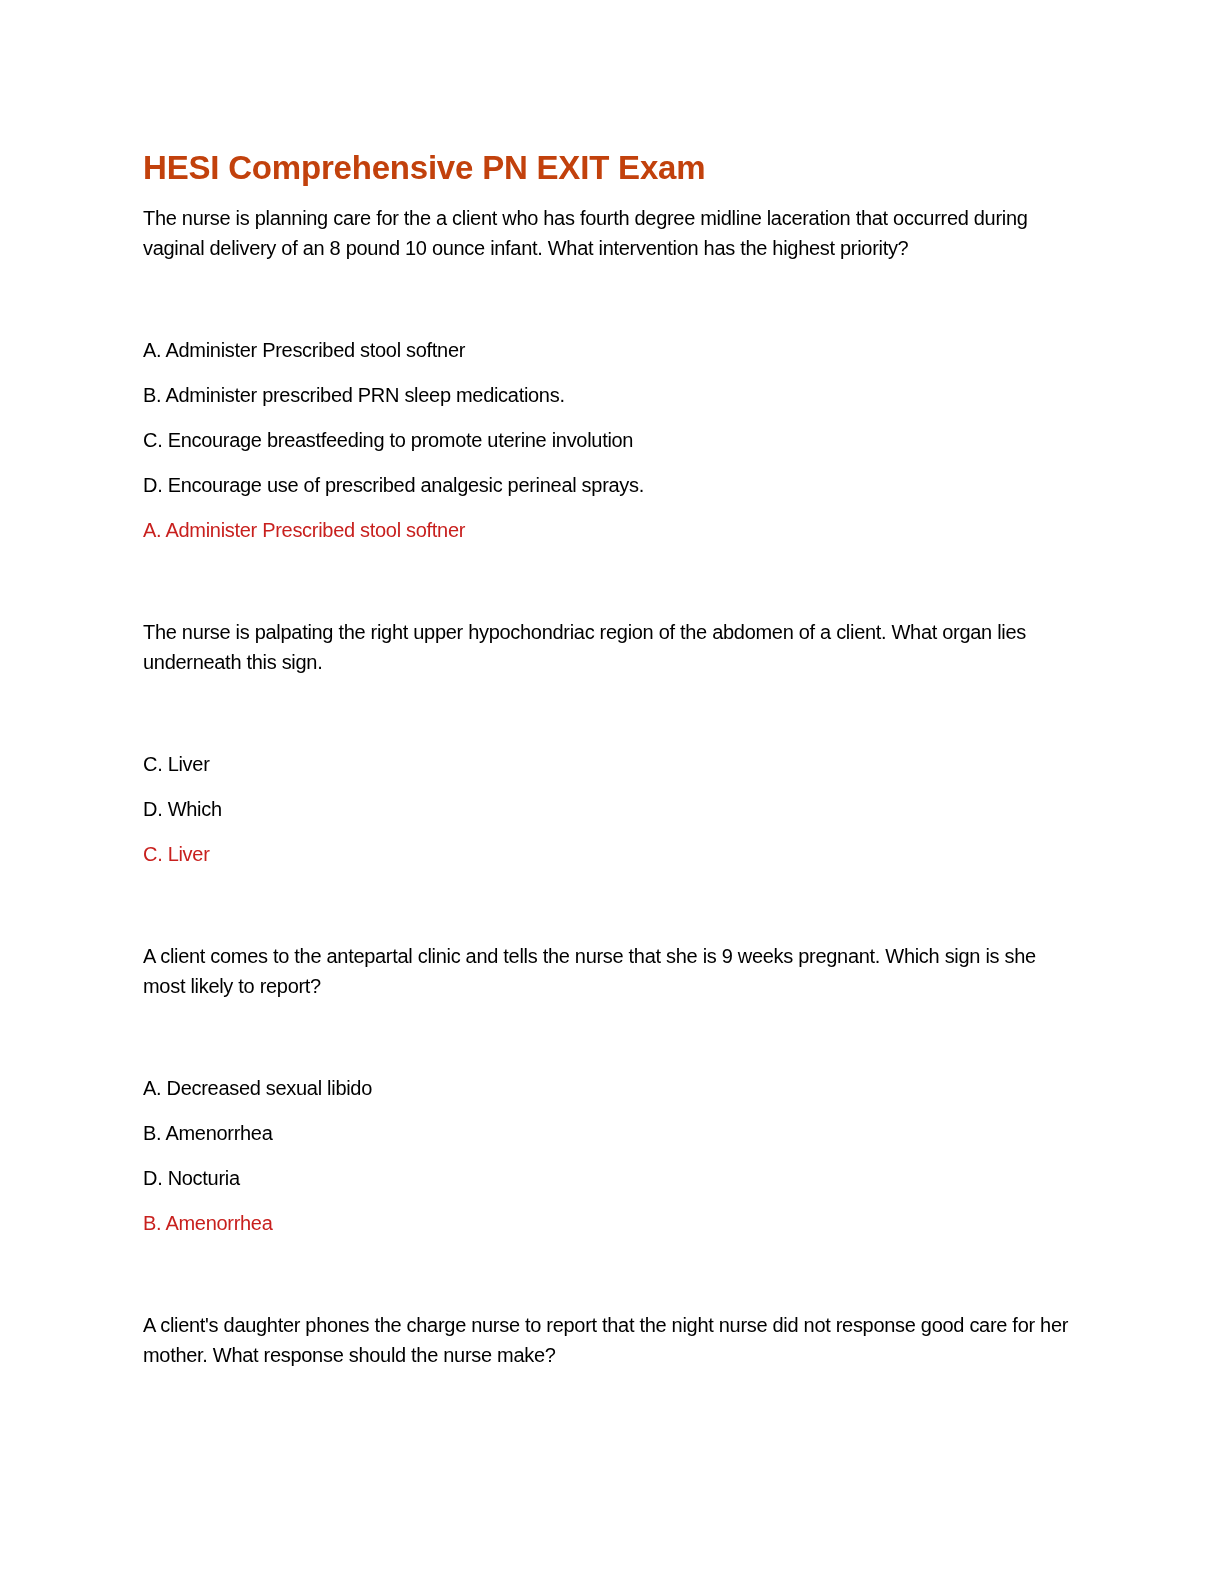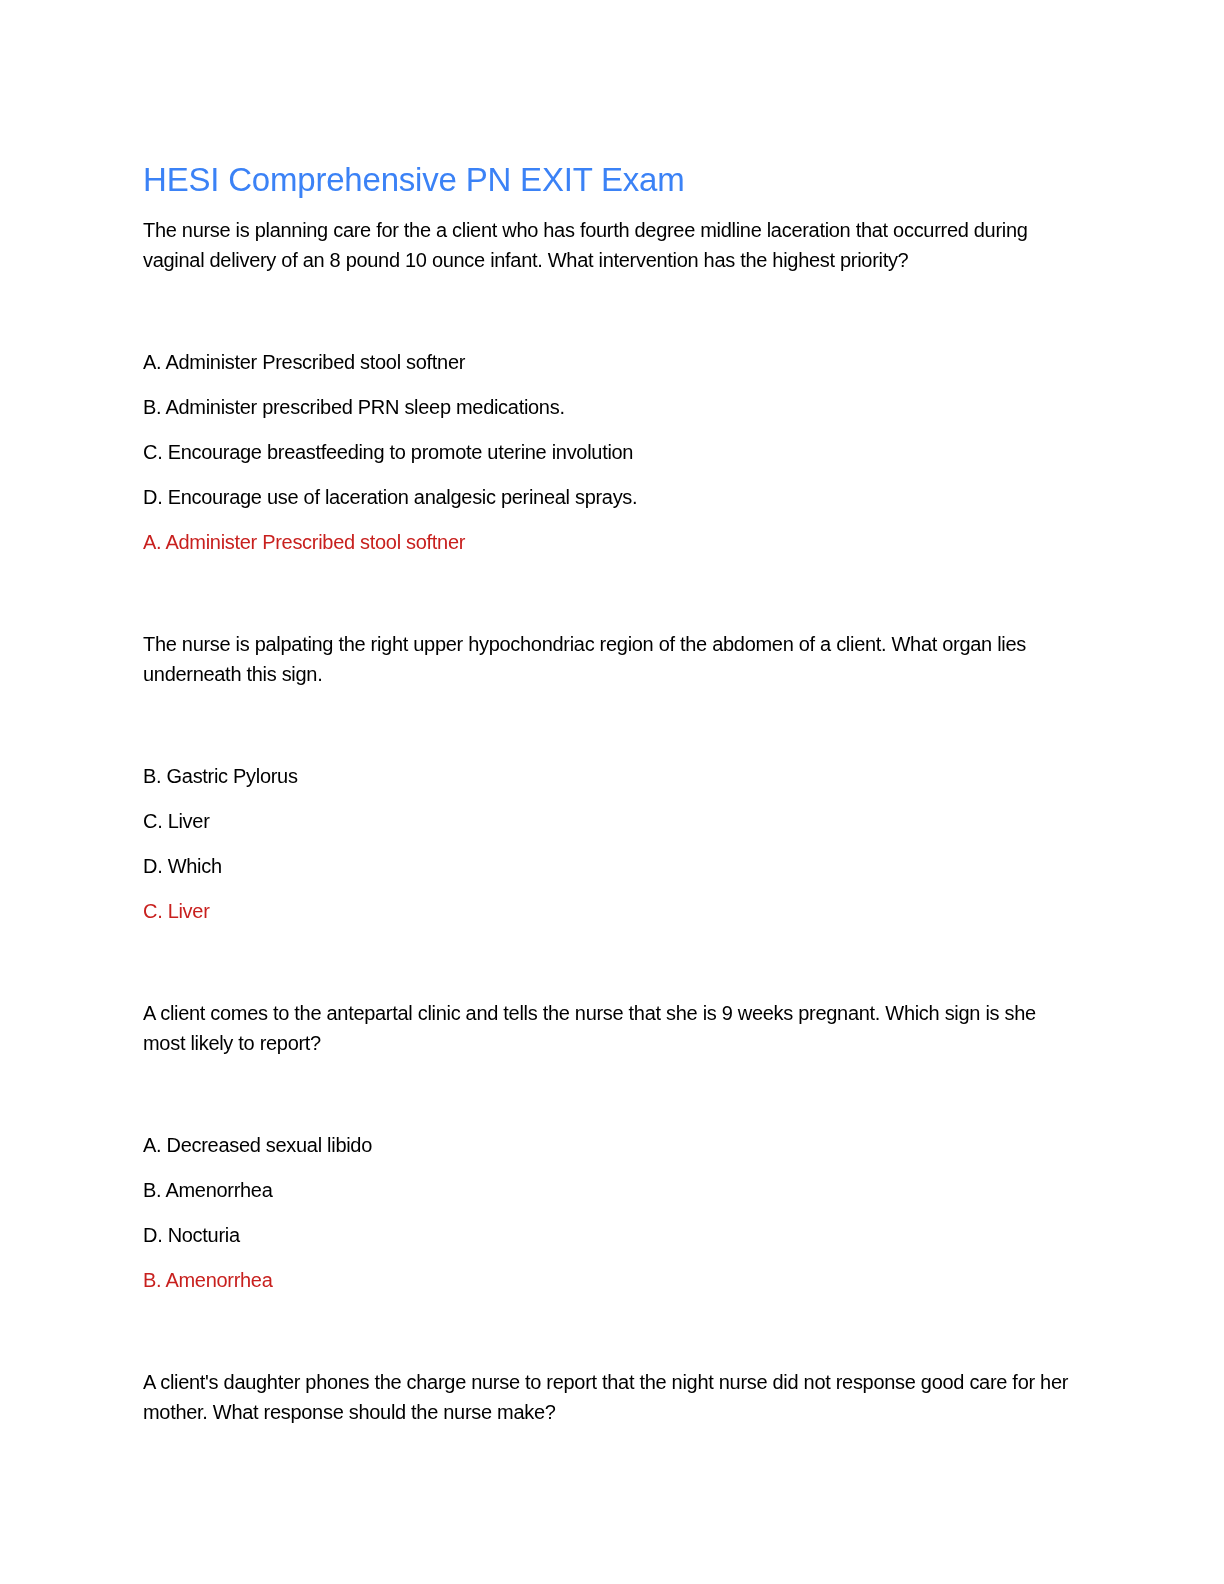--- a/index.html
+++ b/index.html
@@ -14,24 +14,24 @@
   .page {
     box-sizing: border-box;
     width: 1224px;
     height: 1584px;
     padding: 142px 145px 0 143px;
     background: #ffffff;
   }
   h1.doc-title {
     font-size: 33px;
     line-height: 44px;
-    margin: 16px 0 13px 0;
-    font-weight: normal;
+    margin: 4px 0 13px 0;
+    font-weight: bold;
     letter-spacing: -0.2px;
-    color: #3b82f6;
+    color: #c2410c;
   }
   p.para {
     font-size: 20px;
     line-height: 30px;
     letter-spacing: -0.3px;
     margin: 12px 0 15px 0;
     color: #000000;
   }
   .blank-line { height: 45px; }
   p.answer { color: var(--answer-red, #C8201E); }
@@ -42,29 +42,28 @@
 <div class="page">
 
   <h1 class="doc-title">HESI Comprehensive PN EXIT Exam</h1>
 
   <section>
     <p class="para">The nurse is planning care for the a client who has fourth degree midline laceration that occurred during vaginal delivery of an 8 pound 10 ounce infant. What intervention has the highest priority?</p>
     <div class="blank-line"></div>
     <p class="para">A. Administer Prescribed stool softner</p>
     <p class="para">B. Administer prescribed PRN sleep medications.</p>
     <p class="para">C. Encourage breastfeeding to promote uterine involution</p>
-    <p class="para">D. Encourage use of laceration analgesic perineal sprays.</p>
+    <p class="para">D. Encourage use of prescribed analgesic perineal sprays.</p>
     <p class="para answer">A. Administer Prescribed stool softner</p>
     <div class="blank-line"></div>
   </section>
 
   <section>
     <p class="para">The nurse is palpating the right upper hypochondriac region of the abdomen of a client. What organ lies underneath this sign.</p>
     <div class="blank-line"></div>
-    <p class="para">B. Gastric Pylorus</p>
     <p class="para">C. Liver</p>
     <p class="para">D. Which</p>
     <p class="para answer">C. Liver</p>
     <div class="blank-line"></div>
   </section>
 
   <section>
     <p class="para">A client comes to the antepartal clinic and tells the nurse that she is 9 weeks pregnant. Which sign is she most likely to report?</p>
     <div class="blank-line"></div>
     <p class="para">A. Decreased sexual libido</p>

